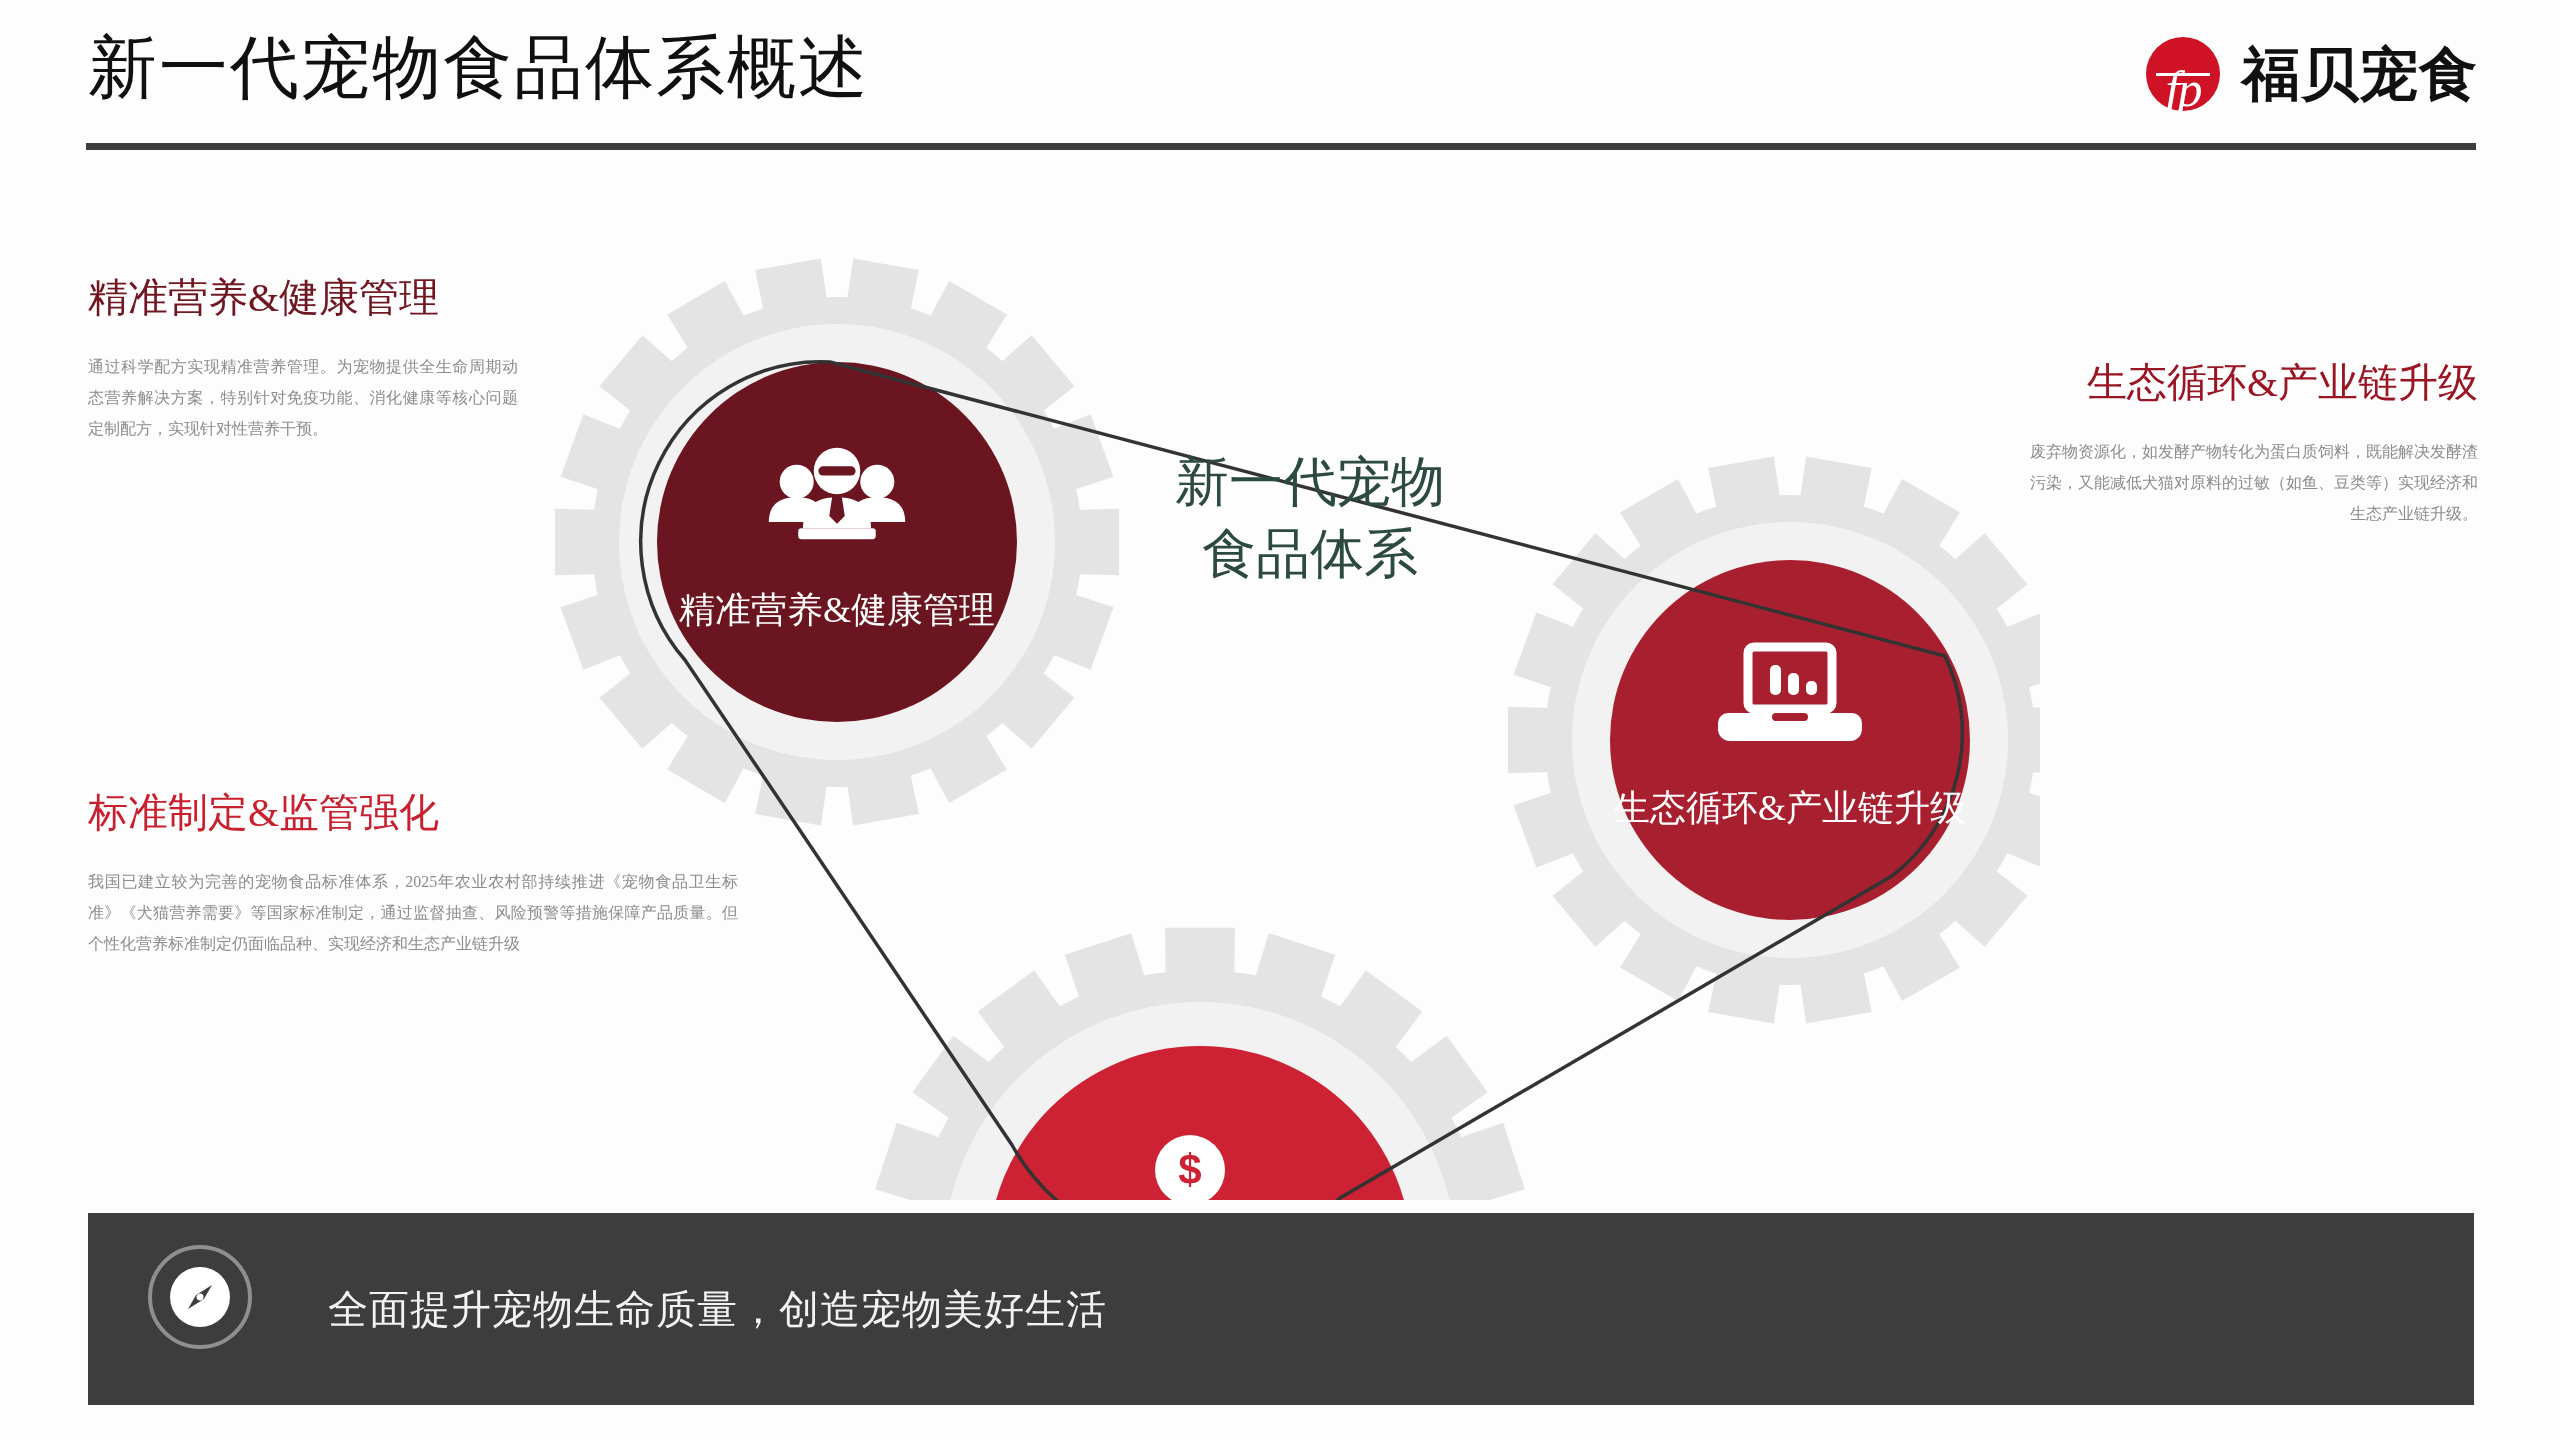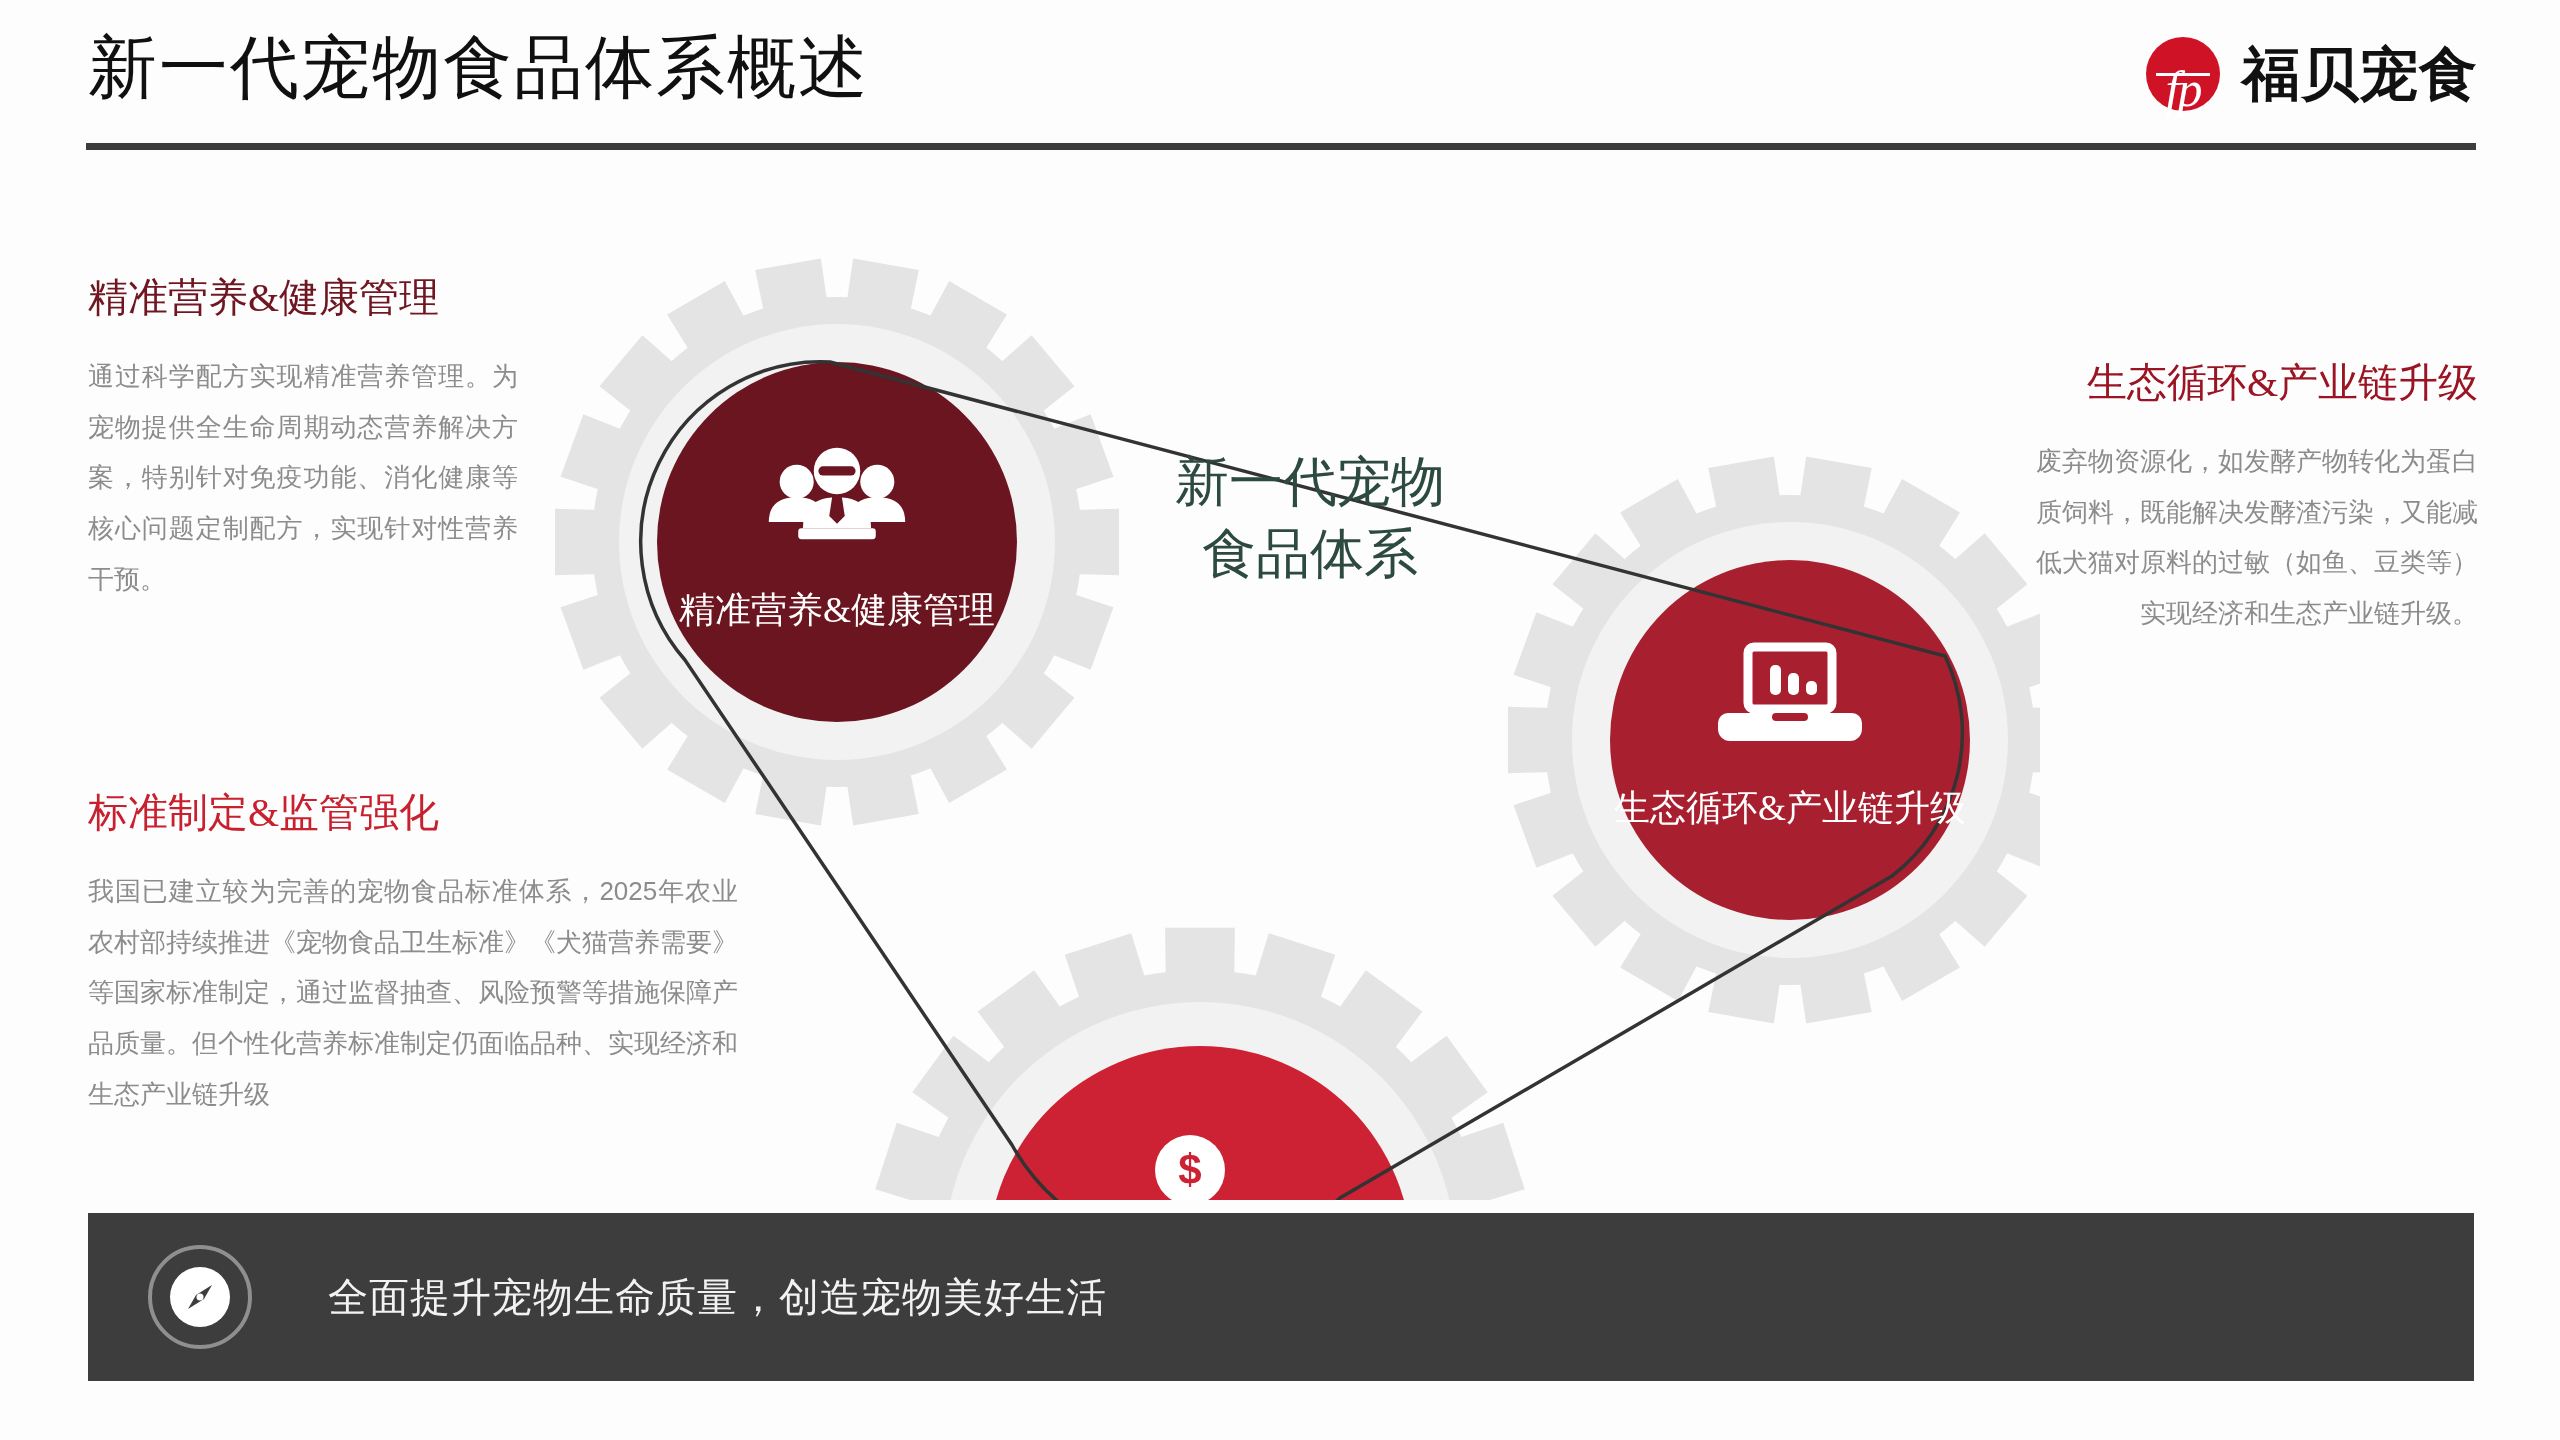--- a/index.html
+++ b/index.html
@@ -88,24 +88,24 @@
   
   .side-block { position: absolute; }
   .block-heading {
     font-size: 40px;
     line-height: 1.15;
     font-family: "Liberation Serif", "DejaVu Serif", serif;
     margin: 0 0 30px 0;
     white-space: nowrap;
   }
   .block-body {
-    font-size: 26px;
+    font-size: 16px;
     line-height: 1.95;
     color: #8c8c8c;
-    font-family: Liberation Sans, sans-serif;
+    font-family: Liberation Serif, serif;
     text-align: justify;
     text-justify: inter-ideograph;
   }
 
   #block-nutrition { left: 88px; top: 275px; width: 430px; }
   #block-nutrition .block-heading { color: #6f1621; }
 
   #block-standards { left: 88px; top: 790px; width: 650px; }
   #block-standards .block-heading { color: #c8202f; }
 
@@ -129,21 +129,21 @@
   #center-caption {
     fill: #2d4a40;
     font-family: "Liberation Serif", "DejaVu Serif", serif;
     text-anchor: middle;
   }
 
   
   #footer {
     position: absolute;
     left: 88px; top: 1213px;
-    width: 2386px; height: 168px;
+    width: 2386px; height: 192px;
     background: #3d3d3d;
   }
   #footer-icon {
     position: absolute;
     left: 58px; top: 30px;
     width: 108px; height: 108px;
   }
   #footer-text {
     position: absolute;
     left: 240px; top: 0; bottom: 0;

